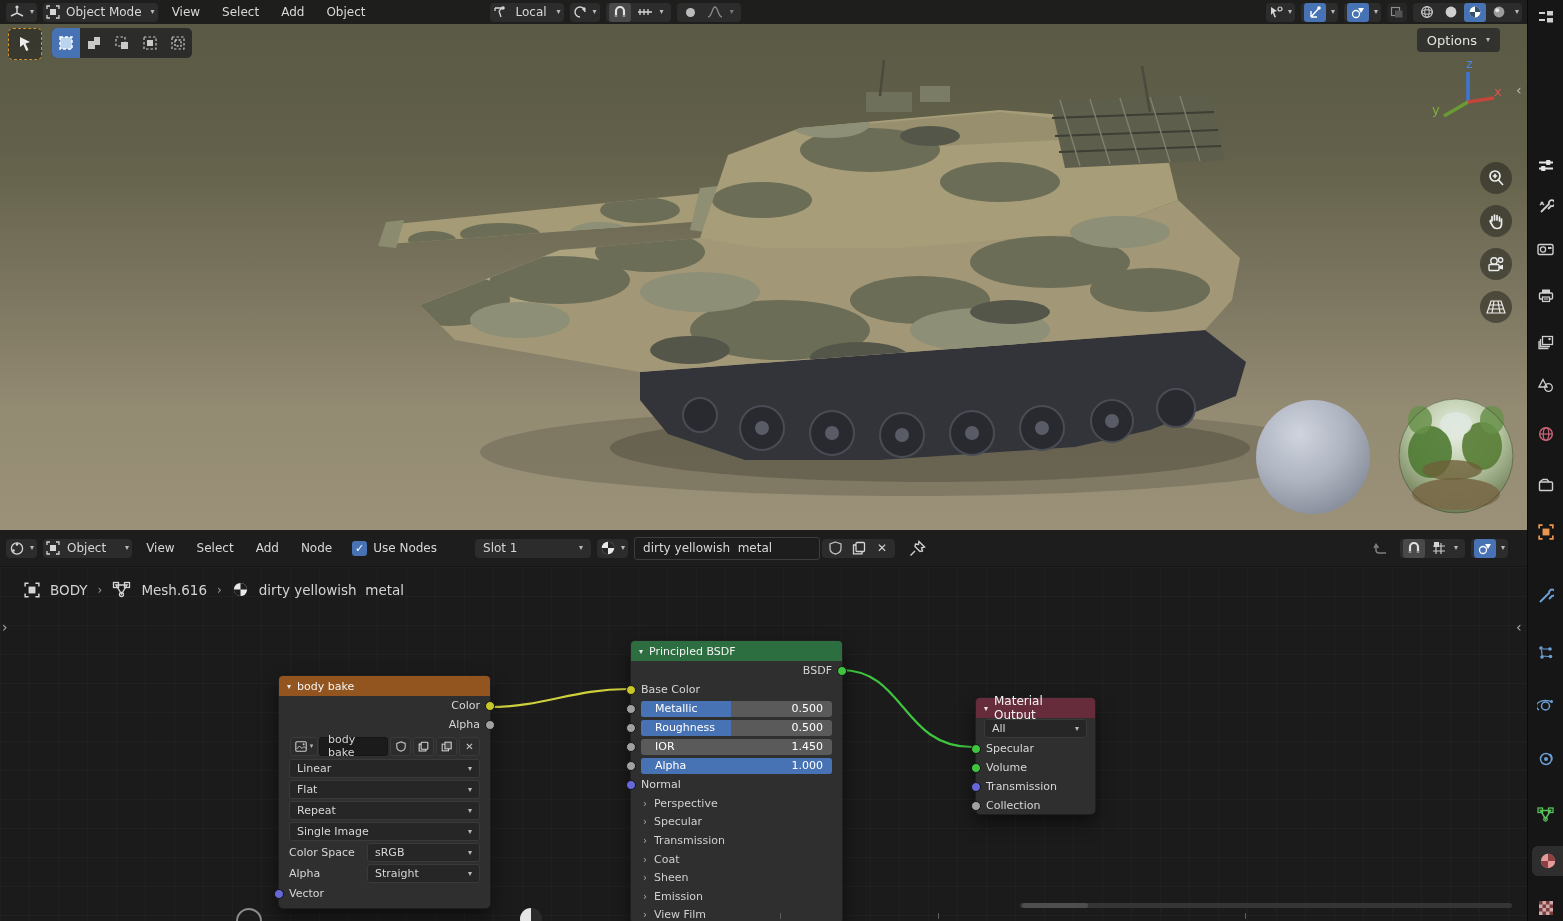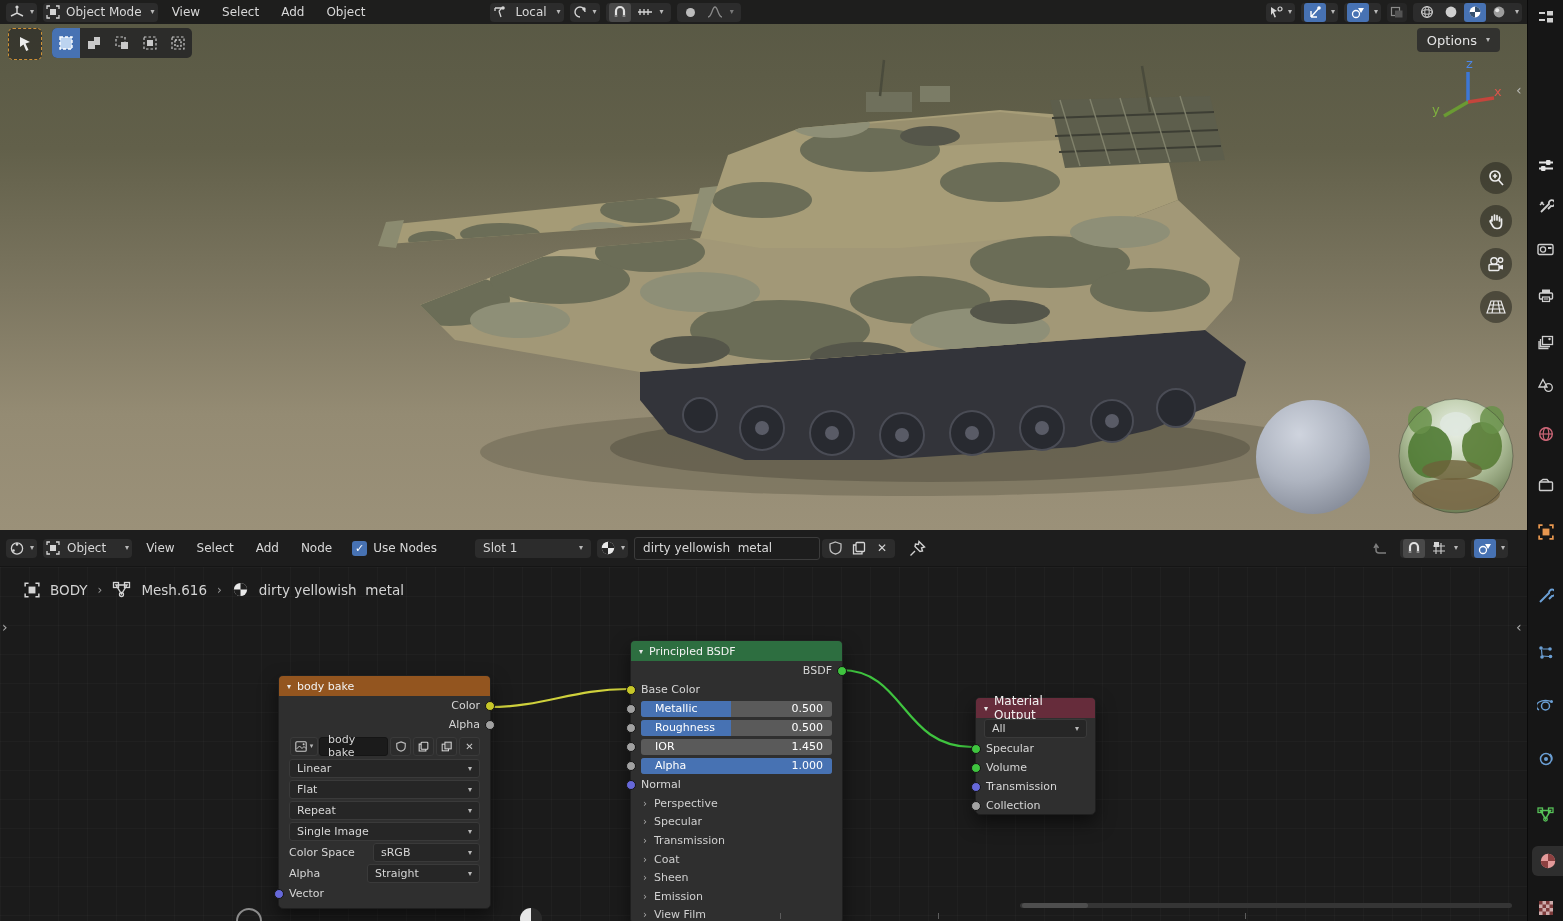--- a/index.html
+++ b/index.html
@@ -568,21 +568,21 @@
             <span>Repeat</span>
             <span class="chev">▾</span>
           </div>
         </div>
         <div class="nrow" style="height:21px">
           <div class="dd">
             <span>Single Image</span>
             <span class="chev">▾</span>
           </div>
         </div>
-        <div class="nrow" style="height:21px;gap:12px">
+        <div class="nrow" style="height:21px;gap:6px">
           <span style="width:72px">Color Space</span>
           <div class="dd">
             <span>sRGB</span>
             <span class="chev">▾</span>
           </div>
         </div>
         <div class="nrow" style="height:21px;gap:6px">
           <span style="width:72px">Alpha</span>
           <div class="dd">
             <span>Straight</span>

